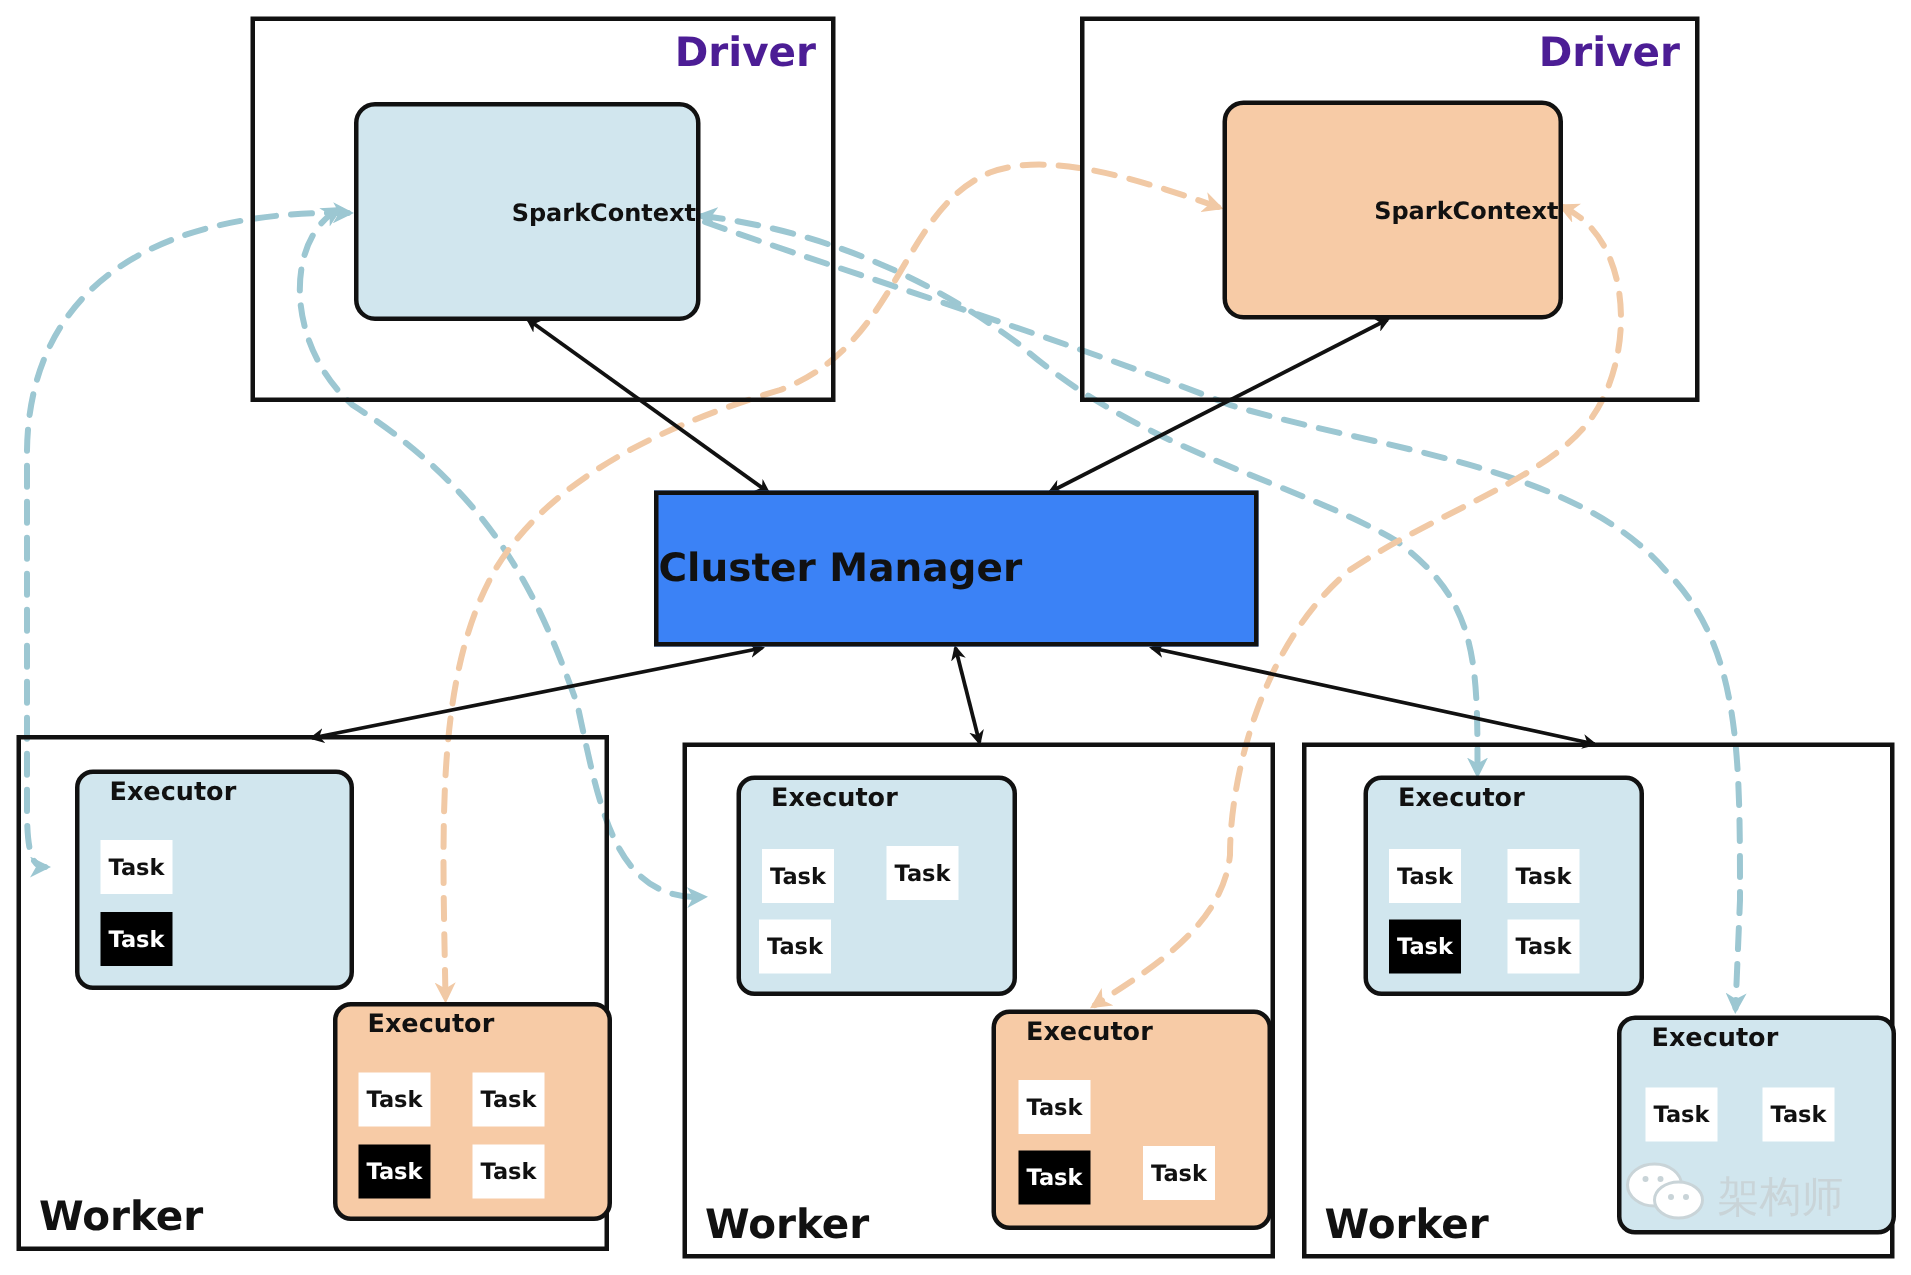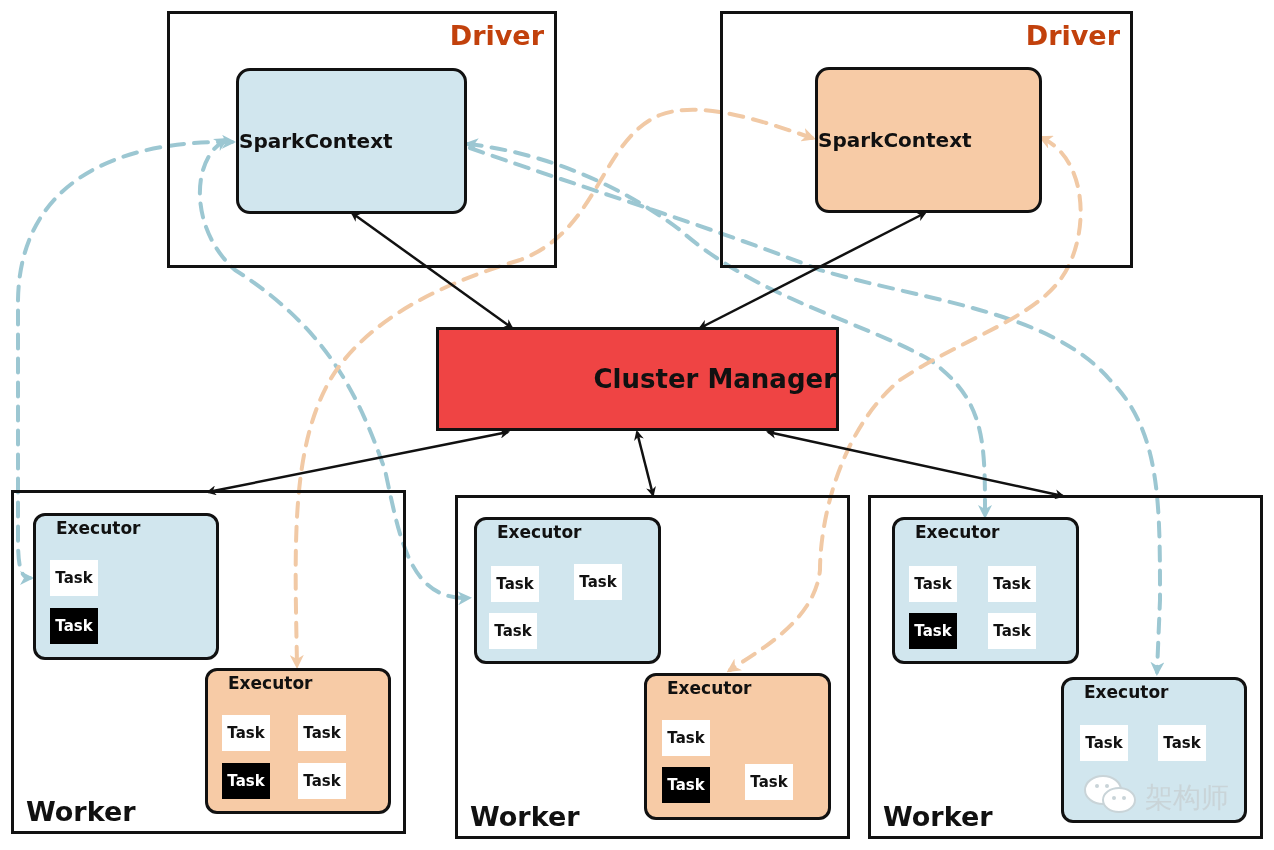--- a/index.html
+++ b/index.html
@@ -1,28 +1,28 @@
 <!DOCTYPE html>
 <html><head>
   <meta charset="utf-8">
   <style>
     html, body { margin: 0; padding: 0; background: #ffffff; }
     body { width: 1274px; height: 850px; position: relative; overflow: hidden;
            font-family: "DejaVu Sans", sans-serif; }
     .abs { position: absolute; box-sizing: border-box; }
     .frame { border: 3px solid #111; background: transparent; }
-    .driver-label { position: absolute; right: 10px; top: 6px; font-size: 27px; font-weight: bold; color: #c2410c; }
-    .sc { border: 3px solid #111; border-radius: 14px; display: flex; align-items: center; justify-content: flex-start;
-          font-size: 20px; font-weight: bold; color: #111; }
+    .driver-label { position: absolute; right: 10px; top: 6px; font-size: 27px; font-weight: bold; color: #4c1d95; }
+    .sc { border: 3px solid #111; border-radius: 14px; display: flex; align-items: center; justify-content: flex-end;
+          font-size: 16px; font-weight: bold; color: #111; }
     .sc-blue { background: #d1e6ee; }
     .sc-orange { background: #f7cba6; }
-    .cm { border: 3px solid #111; background: #ef4444; display: flex; align-items: center; justify-content: flex-end;
+    .cm { border: 3px solid #111; background: #3b82f6; display: flex; align-items: center; justify-content: flex-start;
           font-size: 26px; font-weight: bold; color: #111; }
     .worker-label { position: absolute; left: 12px; bottom: 4px; font-size: 27px; font-weight: bold; color: #111; }
-    .exec { border: 3px solid #111; border-radius: 12px; }
+    .exec { border: 3px solid #111; border-radius: 12px; margin-left: 17px; }
     .exec-blue { background: #d1e6ee; }
     .exec-orange { background: #f7cba6; }
     .exec-label { position: absolute; left: 20px; top: 2px; font-size: 17px; font-weight: bold; color: #111; }
     .task { position: absolute; width: 48px; height: 36px; display: flex; align-items: center; justify-content: center;
             font-size: 15px; font-weight: bold; background: #ffffff; color: #111; }
     .task.dark { background: #000; color: #fff; }
     svg.overlay { position: absolute; left: 0; top: 0; pointer-events: none; }
     .watermark { position: absolute; display: flex; align-items: center; gap: 6px; color: #c9d4d8;
                  font-size: 28px; font-family: "DejaVu Sans", sans-serif; }
   </style>

